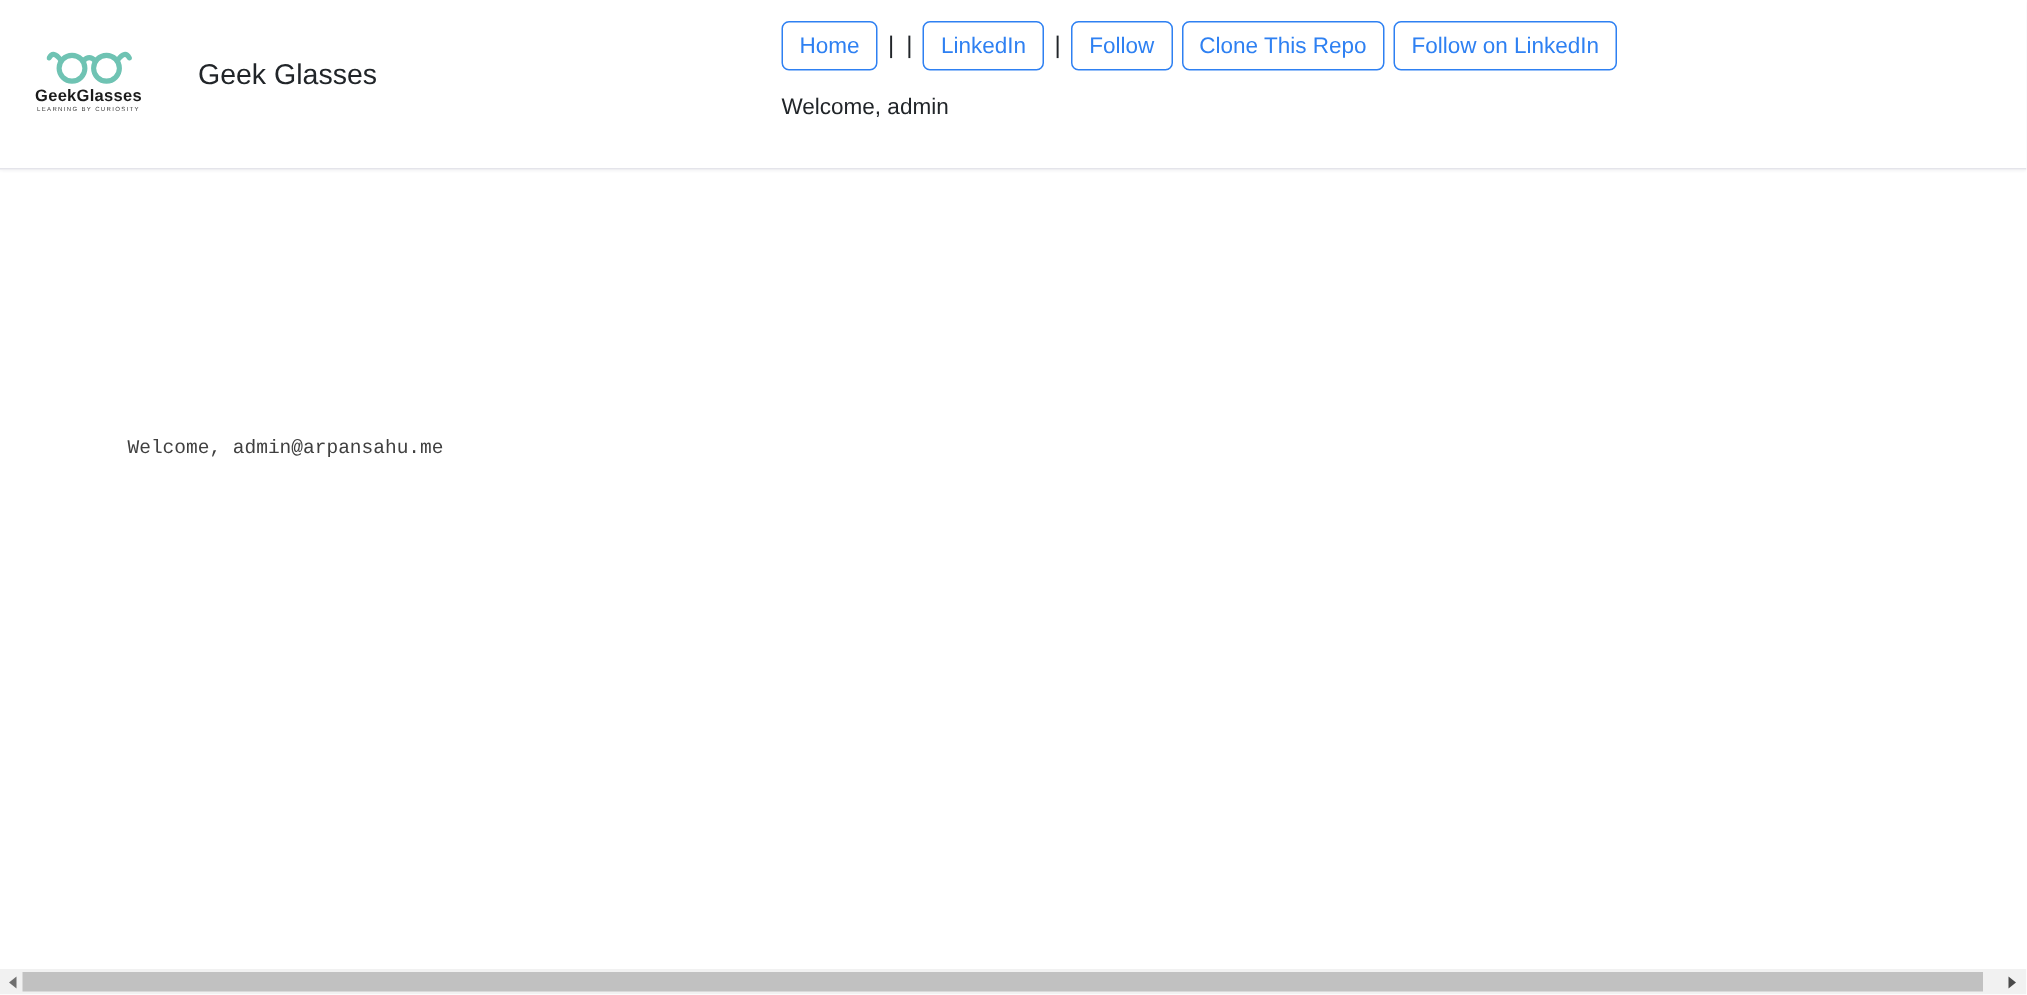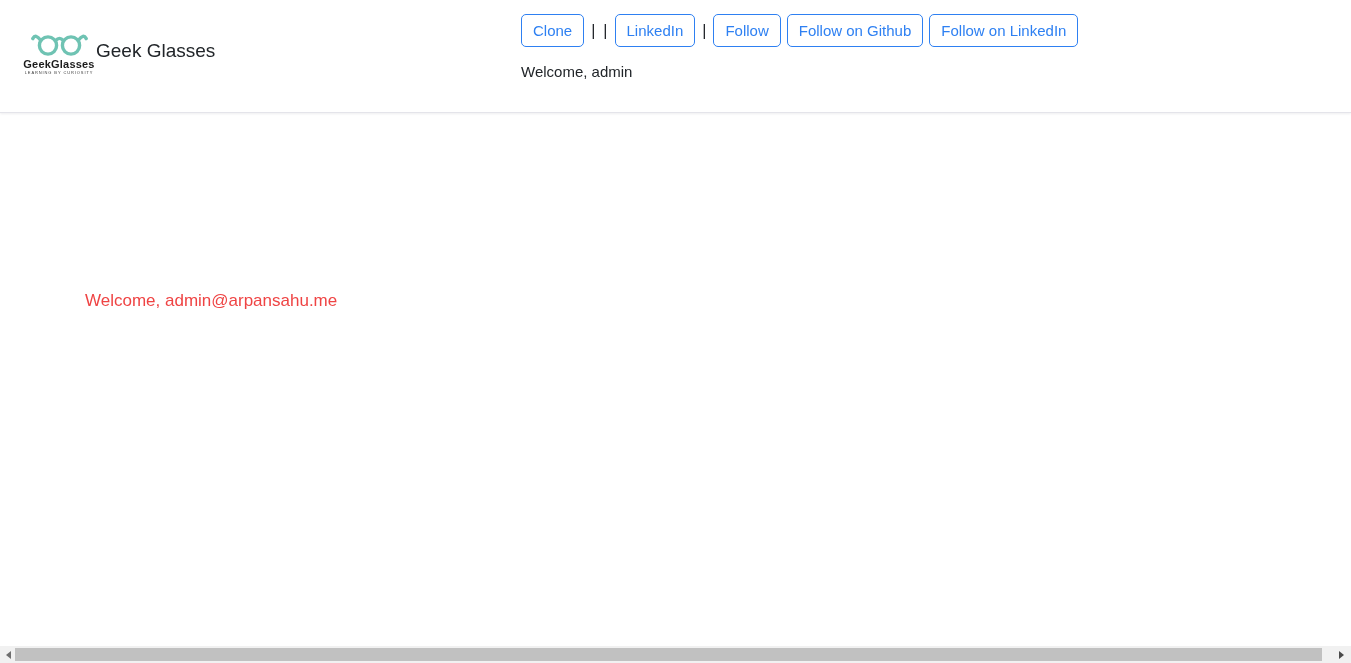--- a/index.html
+++ b/index.html
@@ -22,20 +22,21 @@
     box-shadow: 0 1px 2px rgba(120,120,140,0.12);
   }
 
   .brand {
     position: absolute;
     left: 30px;
     top: 26px;
     display: flex;
     align-items: center;
     cursor: pointer;
+    gap: 36px;
   }
   .logo-box {
     width: 58px;
     display: flex;
     flex-direction: column;
     align-items: center;
   }
   .logo-box svg { display: block; }
   .logo-wordmark {
     font-size: 11px;
@@ -96,22 +97,23 @@
     margin-top: 16px;
     font-size: 15px;
     color: #212529;
   }
 
   
   .welcome-message {
     position: absolute;
     left: 85px;
     top: 291px;
-    font-size: 17px;
-    color: #ef4444;
+    font-size: 13px;
+    color: #404040;
+    font-family: Liberation Mono, monospace;
   }
 
   
   .hscrollbar {
     position: absolute;
     left: 0;
     bottom: 0;
     width: 1351px;
     height: 17px;
     background: #f1f1f1;
@@ -167,27 +169,27 @@
         </g>
       </svg>
       <div class="logo-wordmark">GeekGlasses</div>
       <div class="logo-tagline">LEARNING BY CURIOSITY</div>
     </div>
     <div class="site-title">Geek Glasses</div>
   </div>
 
   <div class="nav">
     <div class="nav-buttons">
-      <a class="btn">Clone</a>
+      <a class="btn">Home</a>
       <span class="sep">|</span>
       <span class="sep">|</span>
       <a class="btn">LinkedIn</a>
       <span class="sep">|</span>
       <a class="btn">Follow</a>
-      <a class="btn">Follow on Github</a>
+      <a class="btn">Clone This Repo</a>
       <a class="btn">Follow on LinkedIn</a>
     </div>
     <div class="welcome-admin">Welcome, admin</div>
   </div>
 
 </div>
 
 <div>
   <p class="welcome-message">Welcome, admin@arpansahu.me</p>
 </div>

